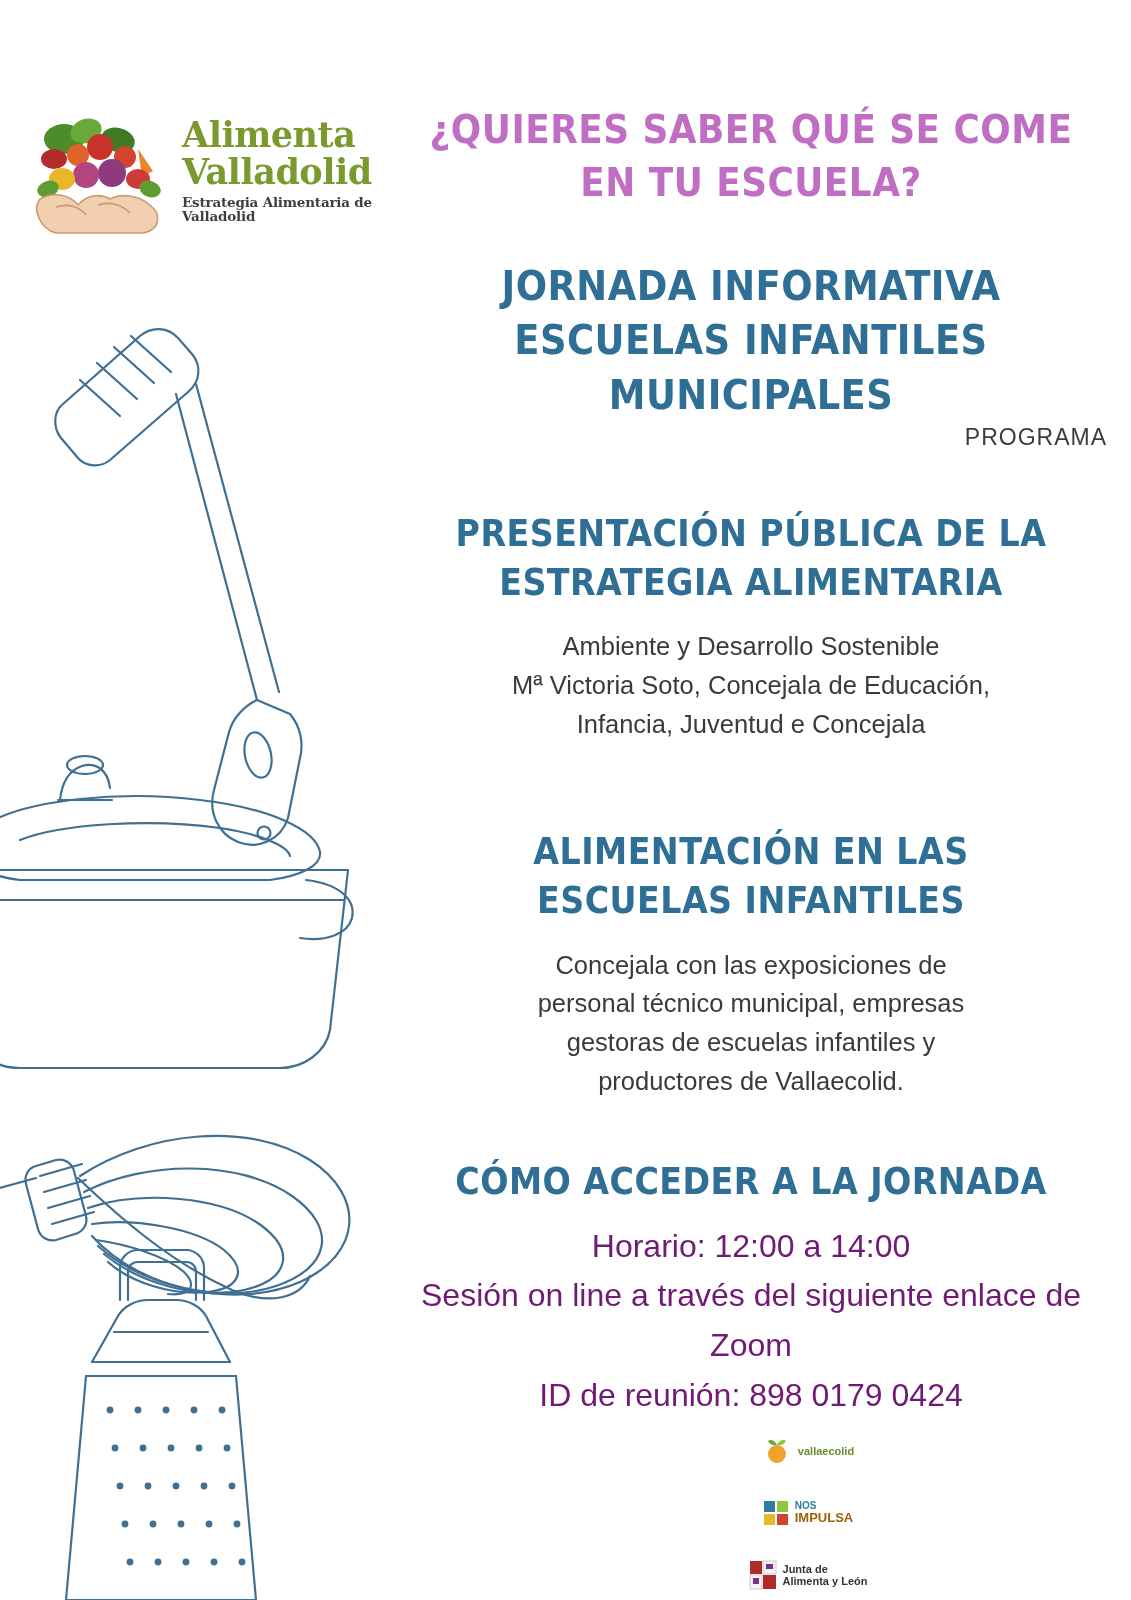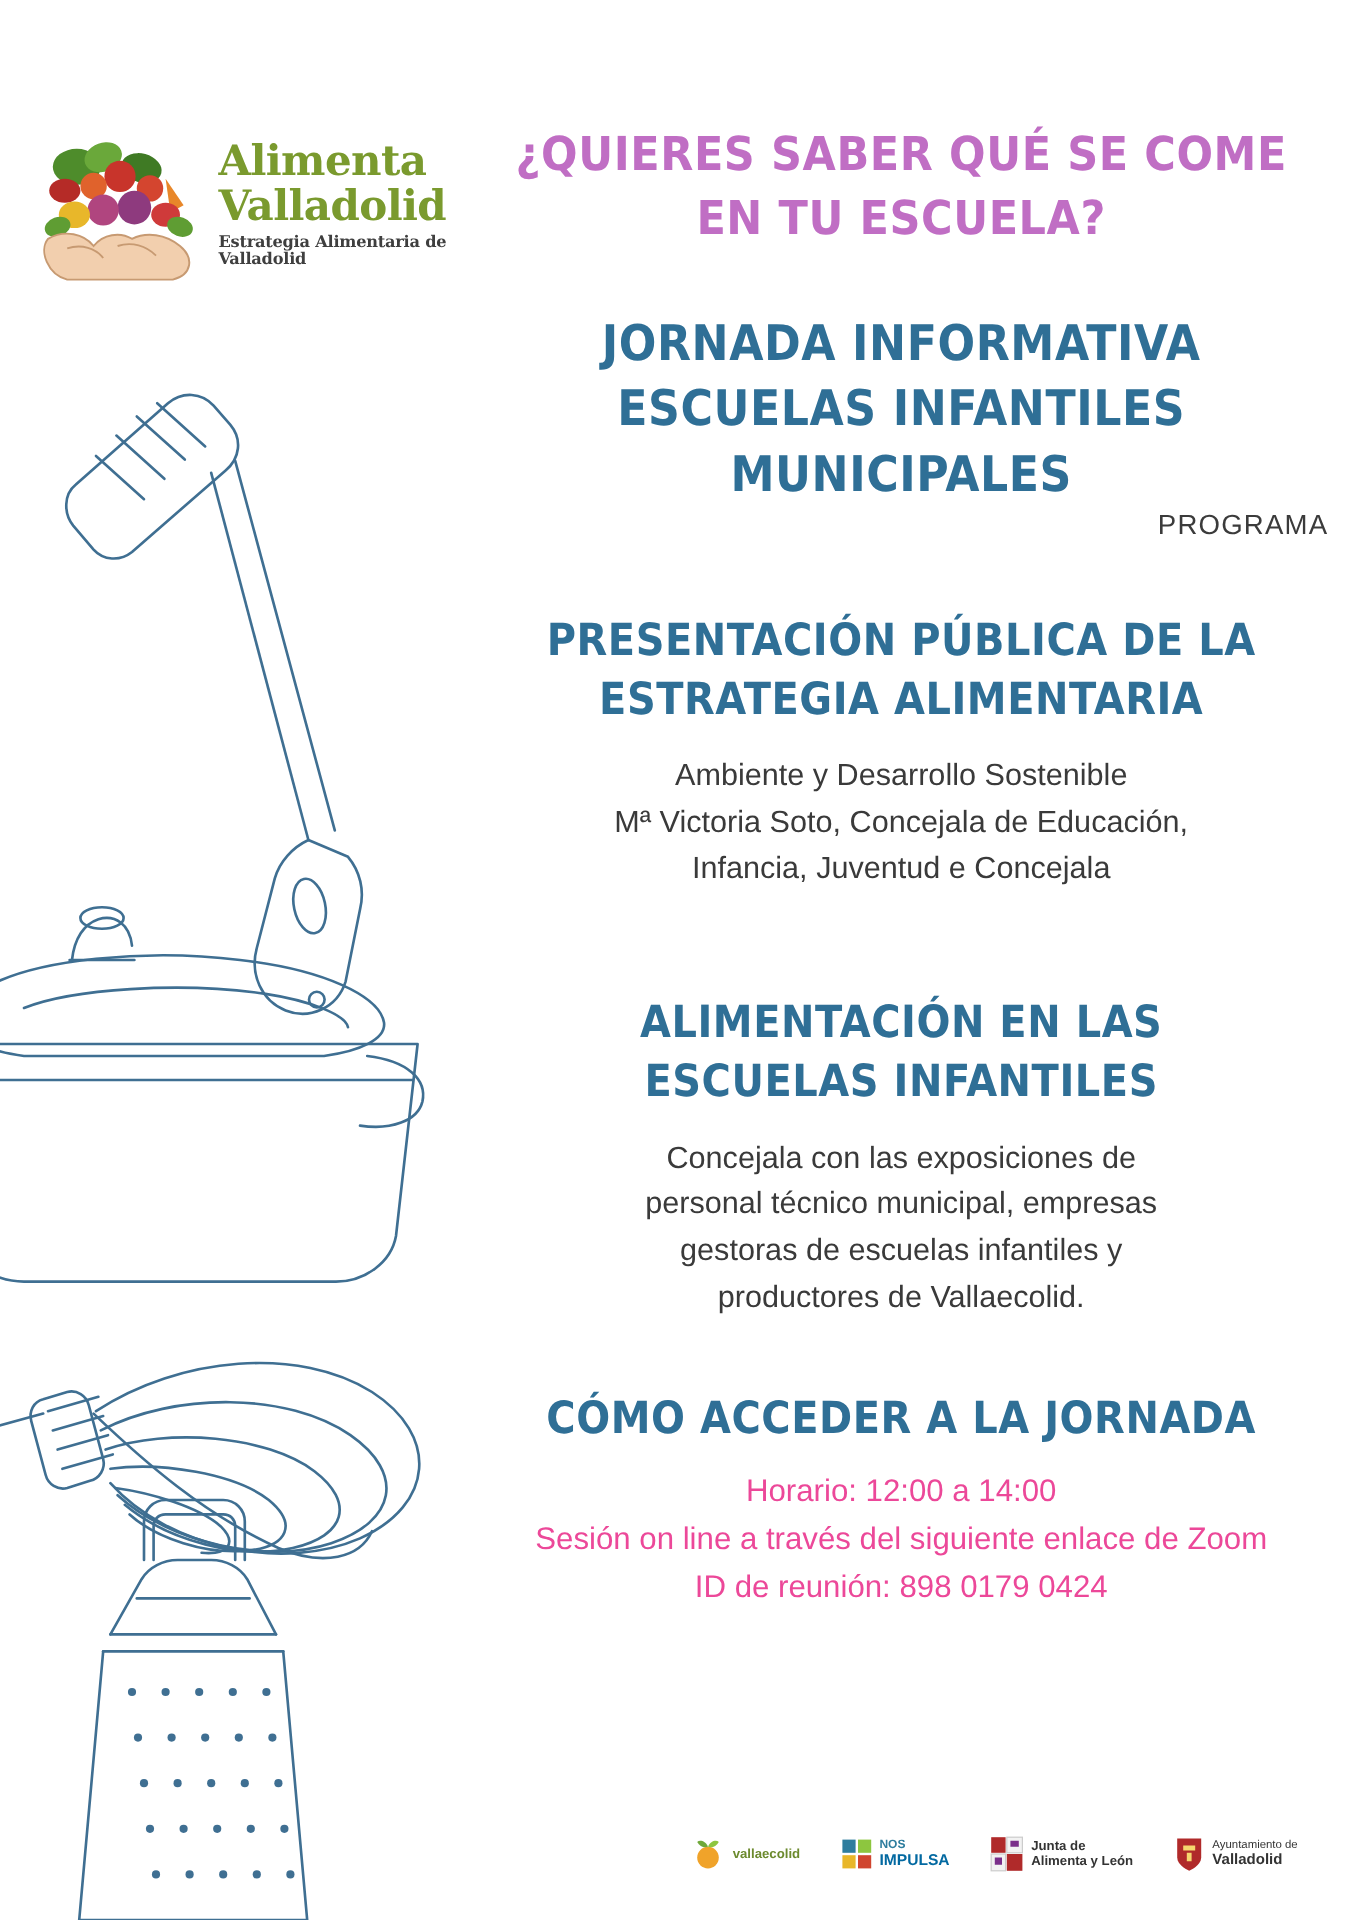--- a/index.html
+++ b/index.html
@@ -140,38 +140,39 @@
     line-height: 1.52;
     color: #3a3a3a;
   }
 
   .body-text p {
     margin: 0;
   }
 
   .access-text {
     margin-top: 16px;
-    font-size: 26px;
+    font-size: 32px;
     line-height: 1.55;
-    color: #ec4899;
+    color: #701a75;
   }
   .access-text p { margin: 0; }
 
   
   .footer-bar {
     position: absolute;
-    left: 525px;
+    left: 505px;
     top: 1490px;
     width: 606px;
     height: 110px;
     background: #ffffff;
     display: flex;
     align-items: center;
     justify-content: center;
     gap: 34px;
+    flex-direction: column;
   }
   .flogo {
     display: flex;
     align-items: center;
     gap: 6px;
   }
   .flogo .fl-text {
     font-size: 11px;
     line-height: 1.1;
     text-align: left;
@@ -352,21 +353,21 @@
 
   <div class="flogo">
     <svg class="nosimpulsa-sq" viewBox="0 0 26 26" xmlns="http://www.w3.org/2000/svg">
       <rect x="1" y="1" width="11" height="11" fill="#2e7d9e"></rect>
       <rect x="14" y="1" width="11" height="11" fill="#8dc63f"></rect>
       <rect x="1" y="14" width="11" height="11" fill="#e8b72a"></rect>
       <rect x="14" y="14" width="11" height="11" fill="#d0452f"></rect>
     </svg>
     <div class="fl-text">
       <div style="color:#2e7d9e;font-weight:bold;font-size:10px;">NOS</div>
-      <div style="color:#0369a1;font-weight:bold;font-size:13px;">IMPULSA</div>
+      <div style="color:#a16207;font-weight:bold;font-size:13px;">IMPULSA</div>
     </div>
   </div>
 
   <div class="flogo">
     <svg class="jcyl-shield" viewBox="0 0 28 30" xmlns="http://www.w3.org/2000/svg">
       <rect x="1" y="1" width="12" height="13" fill="#b02a2a"></rect>
       <rect x="14" y="1" width="13" height="13" fill="#f2f2f2" stroke="#cccccc"></rect>
       <rect x="1" y="15" width="12" height="14" fill="#f2f2f2" stroke="#cccccc"></rect>
       <rect x="14" y="15" width="13" height="14" fill="#b02a2a"></rect>
       <path d="M17 4 h7 v5 h-7 z" fill="#7a2f8a"></path>

